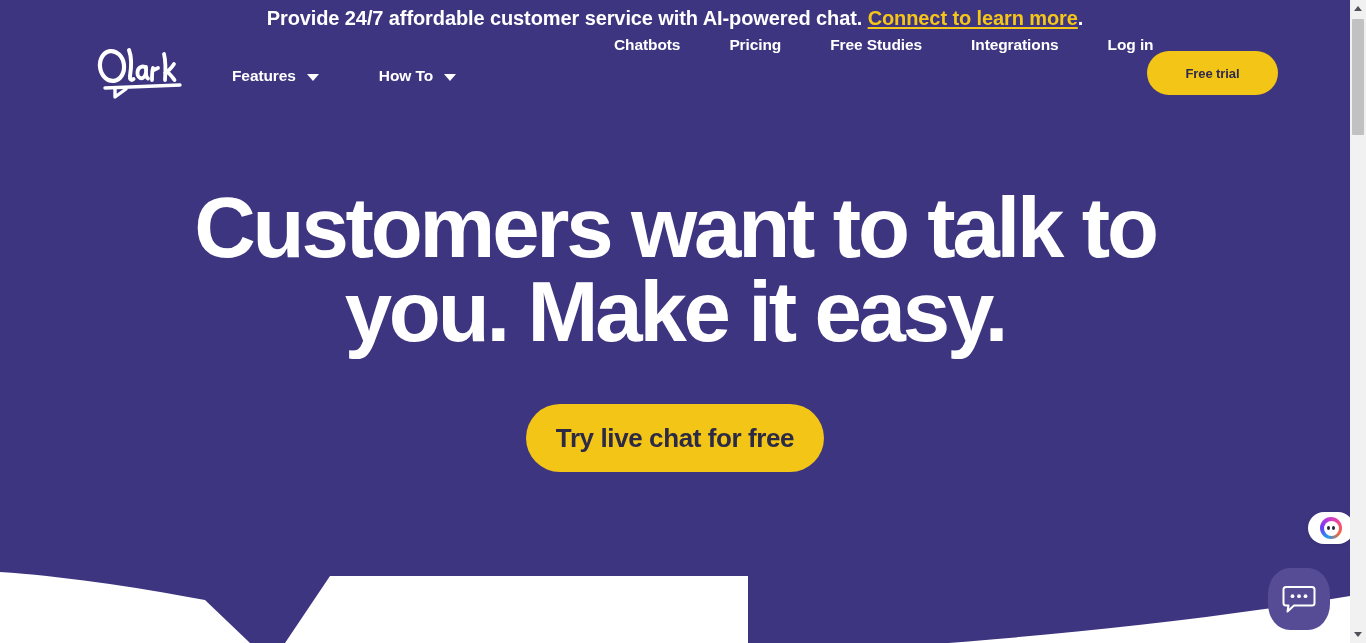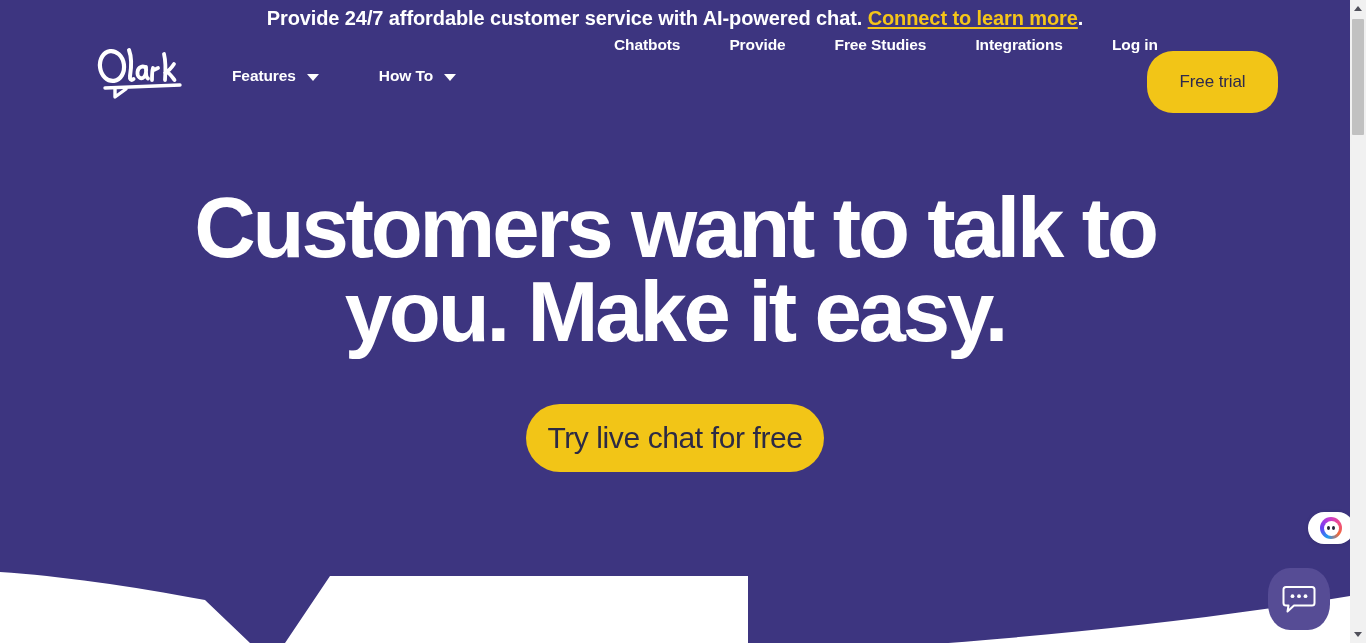--- a/index.html
+++ b/index.html
@@ -133,28 +133,28 @@
     display: inline-block;
     position: relative;
     top: 1px;
   }
 
   .btn-free-trial {
     position: absolute;
     left: 1147px;
     top: 15px;
     width: 131px;
-    height: 62px;
+    height: 44px;
     background: #f2c517;
     color: #2e2a4e;
     border: none;
     border-radius: 26px;
     font-family: "Liberation Sans", sans-serif;
-    font-size: 17px;
-    font-weight: normal;
+    font-size: 13px;
+    font-weight: bold;
     letter-spacing: -0.1px;
     cursor: pointer;
   }
 
   
   .hero-content {
     position: absolute;
     left: 0;
     top: 185px;
     width: 1350px;
@@ -172,22 +172,22 @@
   }
   .btn-cta {
     margin-top: 51px;
     width: 298px;
     height: 68px;
     background: #f2c517;
     color: #2c2a45;
     border: none;
     border-radius: 34px;
     font-family: "Liberation Sans", sans-serif;
-    font-size: 30px;
-    font-weight: normal;
+    font-size: 26px;
+    font-weight: bold;
     letter-spacing: -0.4px;
     cursor: pointer;
   }
 
   
   .widget-eye {
     position: absolute;
     left: 1308px;
     top: 512px;
     width: 46px;
@@ -343,21 +343,21 @@
           <span class="caret"></span>
         </div>
         <div class="nav-item">
           <span>How To</span>
           <span class="caret"></span>
         </div>
       </div>
 
       <div class="nav-right">
         <a class="nav-link">Chatbots</a>
-        <a class="nav-link">Provide</a>
+        <a class="nav-link">Pricing</a>
         <a class="nav-link">Free Studies</a>
         <a class="nav-link">Integrations</a>
         <a class="nav-link">Log in</a>
       </div>
 
       <button class="btn-free-trial">Free trial</button>
     </div>
 
     <div class="hero-content">
       <h1 class="hero-title">

